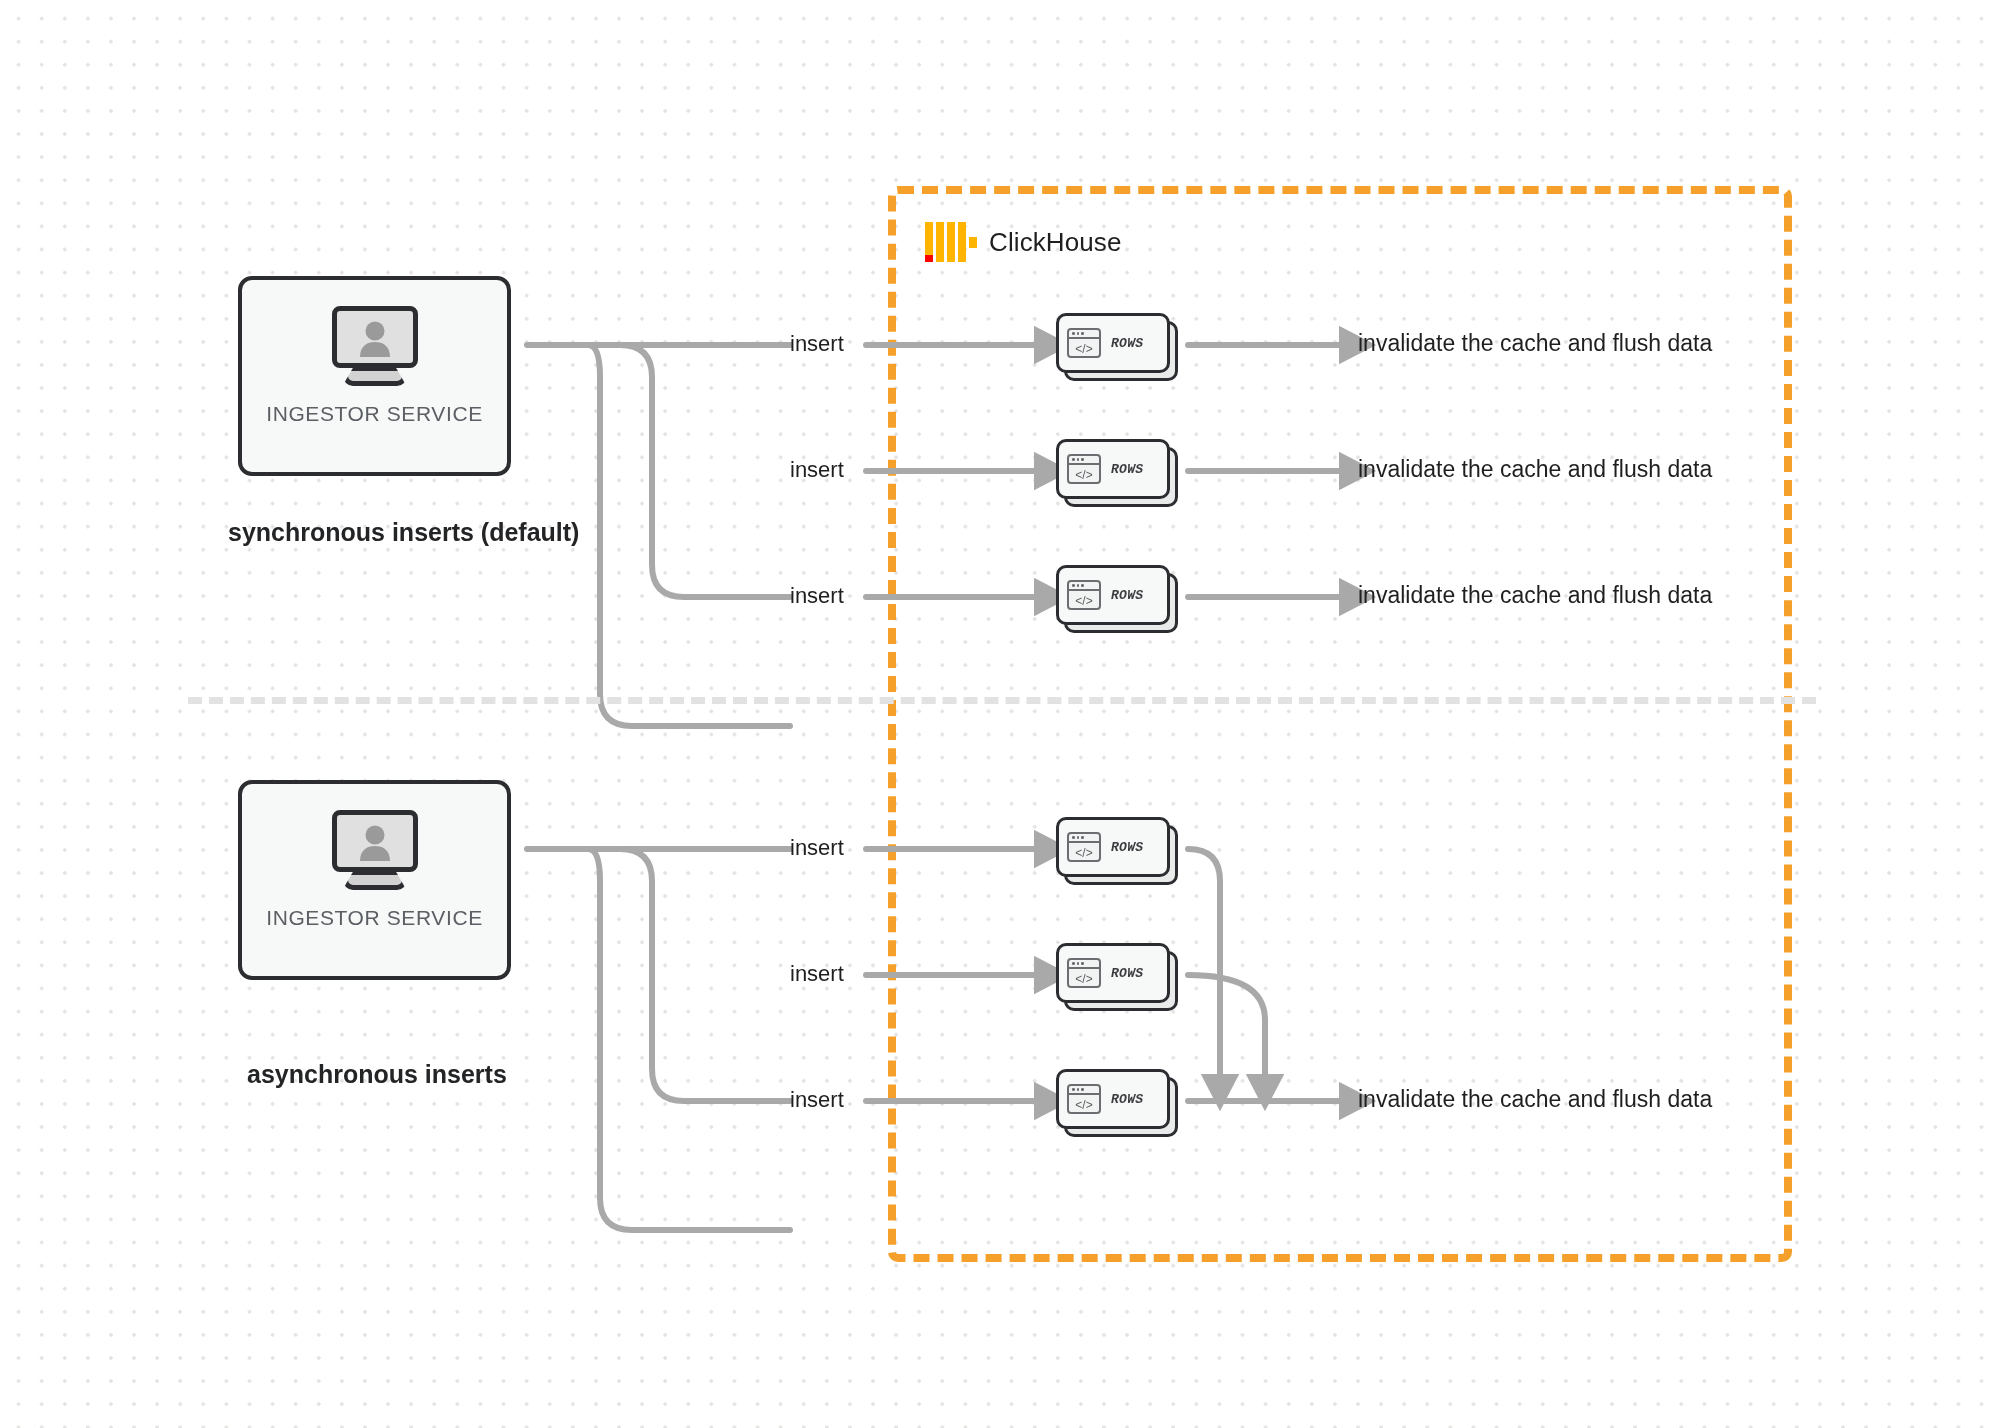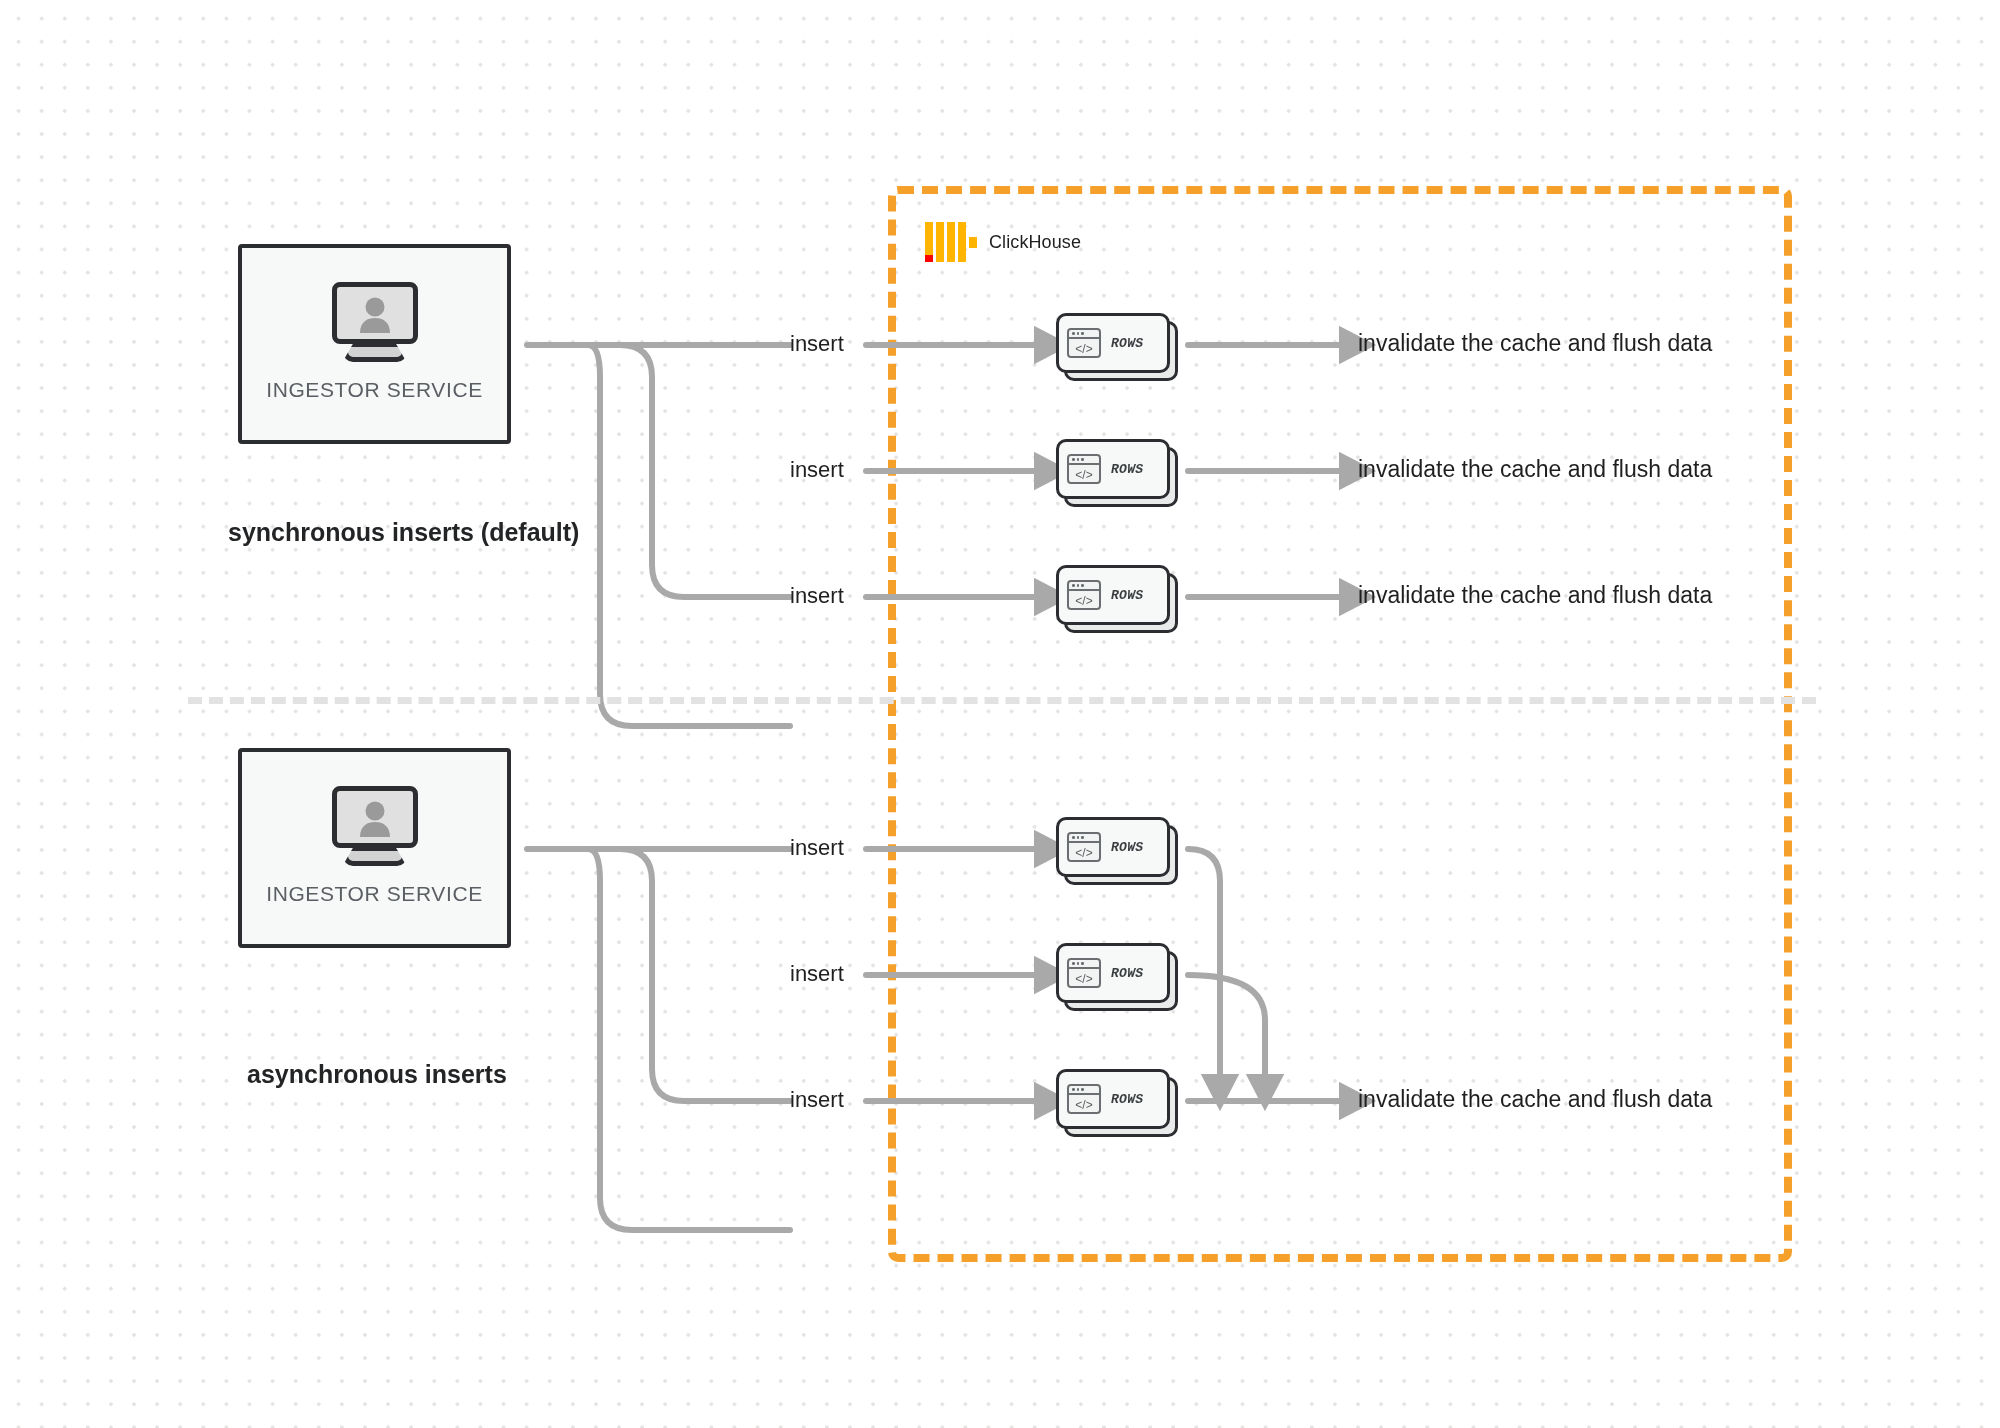--- a/index.html
+++ b/index.html
@@ -51,40 +51,41 @@
     background: #ffb400;
     display: block;
   }
   .ch-logo i.b1 { left: 0;   top: 0;  width: 8px; height: 40px; }
   .ch-logo i.b2 { left: 11px; top: 0; width: 8px; height: 40px; }
   .ch-logo i.b3 { left: 22px; top: 0; width: 8px; height: 40px; }
   .ch-logo i.b4 { left: 33px; top: 0; width: 8px; height: 40px; }
   .ch-logo i.sq { left: 44px; top: 15px; width: 8px; height: 11px; }
   .ch-logo i.red { left: 0; top: 33px; width: 8px; height: 7px; background: #ff0000; }
   .ch-name {
-    font-size: 18px;
+    font-size: 26px;
     color: #1f1f1f;
     letter-spacing: .1px;
     white-space: nowrap;
   }
 
   
   .ingestor {
     position: absolute;
     width: 273px;
     height: 200px;
     background: #f7f8f8;
     border: 4px solid #2b2d31;
-    border-radius: 4px;
+    border-radius: 14px;
     box-sizing: border-box;
     display: flex;
     flex-direction: column;
     align-items: center;
     justify-content: flex-start;
-    padding-top: 34px;
+    padding-top: 26px;
+    margin-top: 32px;
   }
   .monitor {
     position: relative;
     width: 86px;
     height: 80px;
   }
   .mon-screen {
     position: absolute;
     left: 0; top: 0;
     width: 86px; height: 62px;

